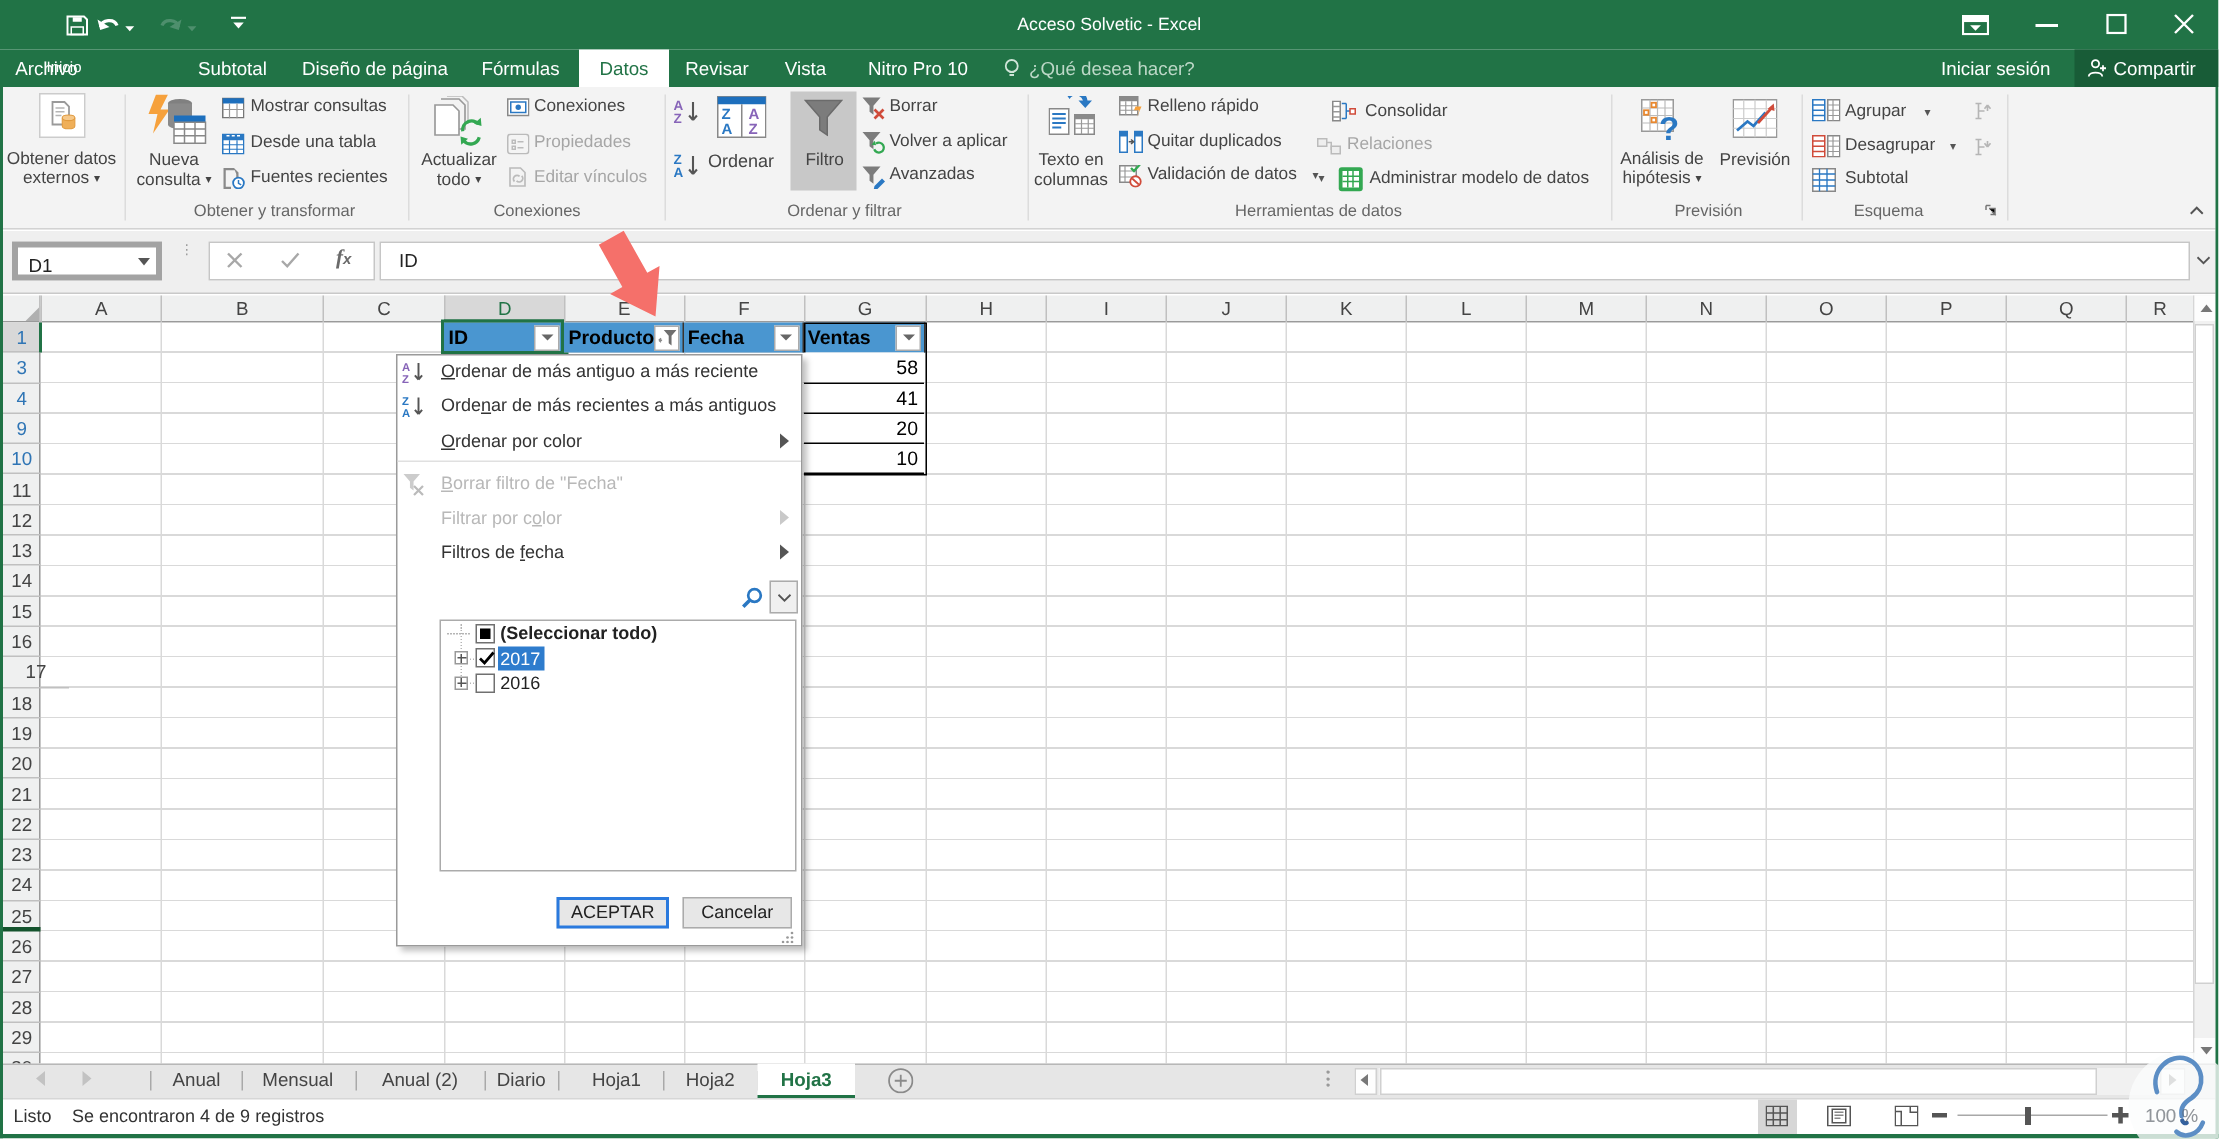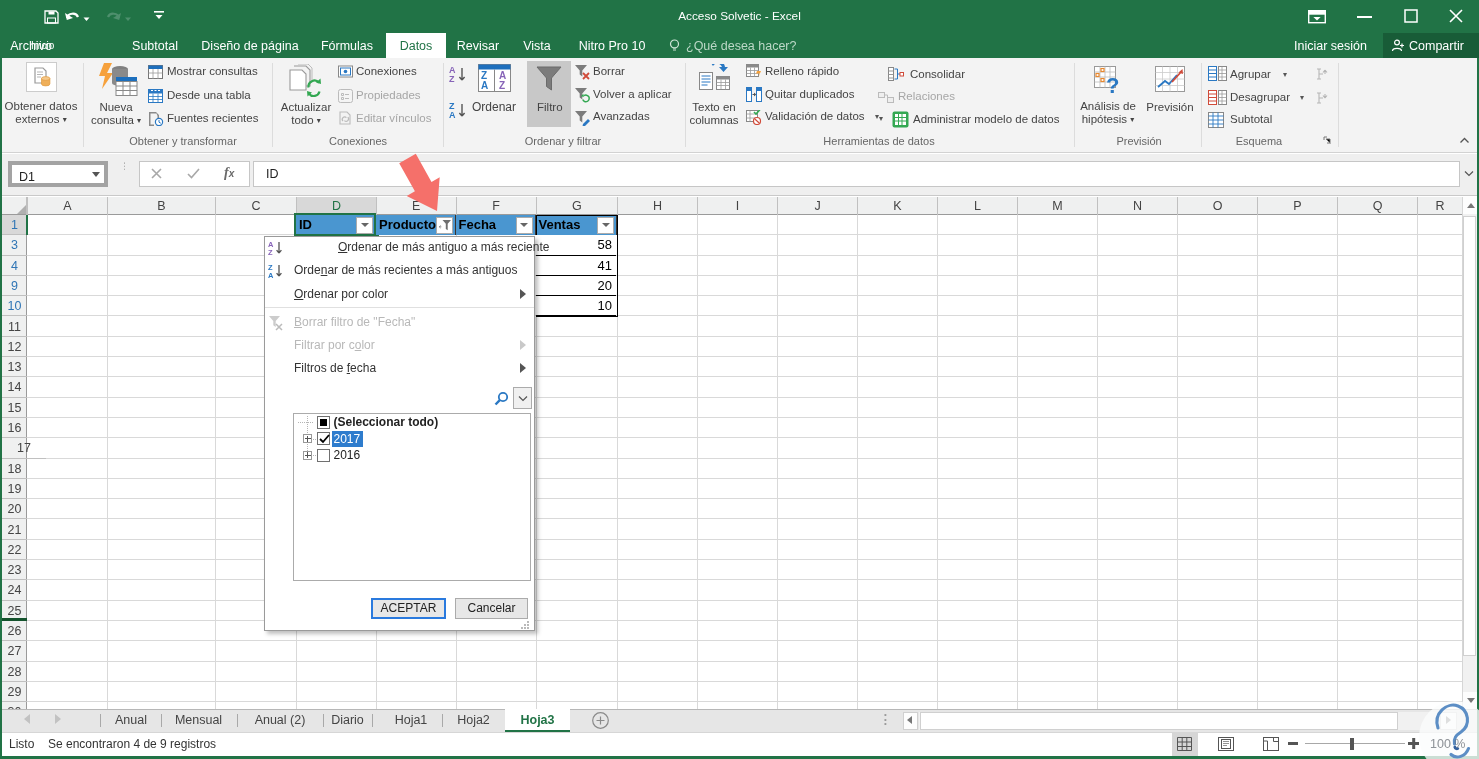--- a/index.html
+++ b/index.html
@@ -387,21 +387,21 @@
 <div class="abs" style="left:597px;top:216.5px;width:17px;height:17px;background:#fff;border:1px solid #ababab;"></div>
 <div class="abs" style="left:601.5px;top:223px;width:0;height:0;border-left:4px solid transparent;border-right:4px solid transparent;border-top:4.5px solid #666;"></div>
 <div class="abs" style="left:294px;top:213px;width:82px;height:23px;border:2px solid #217346;background:transparent;"></div>
 <div class="abs" style="left:375px;top:234.5px;width:4px;height:4px;background:#217346;"></div>
 <div class="abs" style="left:535.5px;top:215px;width:82px;height:102px;border:1px solid #000;"></div>
 <div class="abs" style="left:536px;top:235.3px;width:80px;height:20.3px;border-bottom:1px solid #000;color:#000;font-size:13px;text-align:right;line-height:20px;padding-right:4px;background:#fff;">58</div>
 <div class="abs" style="left:536px;top:255.6px;width:80px;height:20.3px;border-bottom:1px solid #000;color:#000;font-size:13px;text-align:right;line-height:20px;padding-right:4px;background:#fff;">41</div>
 <div class="abs" style="left:536px;top:275.9px;width:80px;height:20.3px;border-bottom:1px solid #000;color:#000;font-size:13px;text-align:right;line-height:20px;padding-right:4px;background:#fff;">20</div>
 <div class="abs" style="left:536px;top:296.2px;width:80px;height:20.3px;border-bottom:1px solid #000;color:#000;font-size:13px;text-align:right;line-height:20px;padding-right:4px;background:#fff;">10</div>
 <div class="abs" style="left:264px;top:236px;width:271px;height:395px;background:#fff;border:1px solid #9a9a9a;box-shadow:3px 3px 4px rgba(0,0,0,0.25);"></div>
-<div class="abs" style="left:294px;top:240px;font-size:12px;color:#333;white-space:nowrap;margin-left:44px;"><span style="text-decoration:underline;">O</span>rdenar de más antiguo a más reciente</div>
+<div class="abs" style="left:294px;top:240px;font-size:12px;color:#333;white-space:nowrap;"><span style="text-decoration:underline;">O</span>rdenar de más antiguo a más reciente</div>
 <div class="abs" style="left:294px;top:263px;font-size:12px;color:#333;white-space:nowrap;">Orde<span style="text-decoration:underline;">n</span>ar de más recientes a más antiguos</div>
 <div class="abs" style="left:294px;top:287px;font-size:12px;color:#333;white-space:nowrap;"><span style="text-decoration:underline;">O</span>rdenar por color</div>
 <div class="abs" style="left:520px;top:289px;width:0;height:0;border-top:5px solid transparent;border-bottom:5px solid transparent;border-left:6px solid #555;"></div>
 <div class="abs" style="left:265px;top:307px;width:269px;height:1px;background:#e0e0e0;"></div>
 <div class="abs" style="left:294px;top:315px;font-size:12px;color:#b8b8b8;white-space:nowrap;"><span style="text-decoration:underline;">B</span>orrar filtro de "Fecha"</div>
 <div class="abs" style="left:294px;top:338px;font-size:12px;color:#b8b8b8;white-space:nowrap;">Filtrar por c<span style="text-decoration:underline;">o</span>lor</div>
 <div class="abs" style="left:520px;top:340px;width:0;height:0;border-top:5px solid transparent;border-bottom:5px solid transparent;border-left:6px solid #c9c9c9;"></div>
 <div class="abs" style="left:294px;top:361px;font-size:12px;color:#333;white-space:nowrap;">Filtros de <span style="text-decoration:underline;">f</span>echa</div>
 <div class="abs" style="left:520px;top:363px;width:0;height:0;border-top:5px solid transparent;border-bottom:5px solid transparent;border-left:6px solid #555;"></div>
 <svg class="abs" style="left:268px;top:240px" width="16" height="16" viewBox="0 0 16 16">

